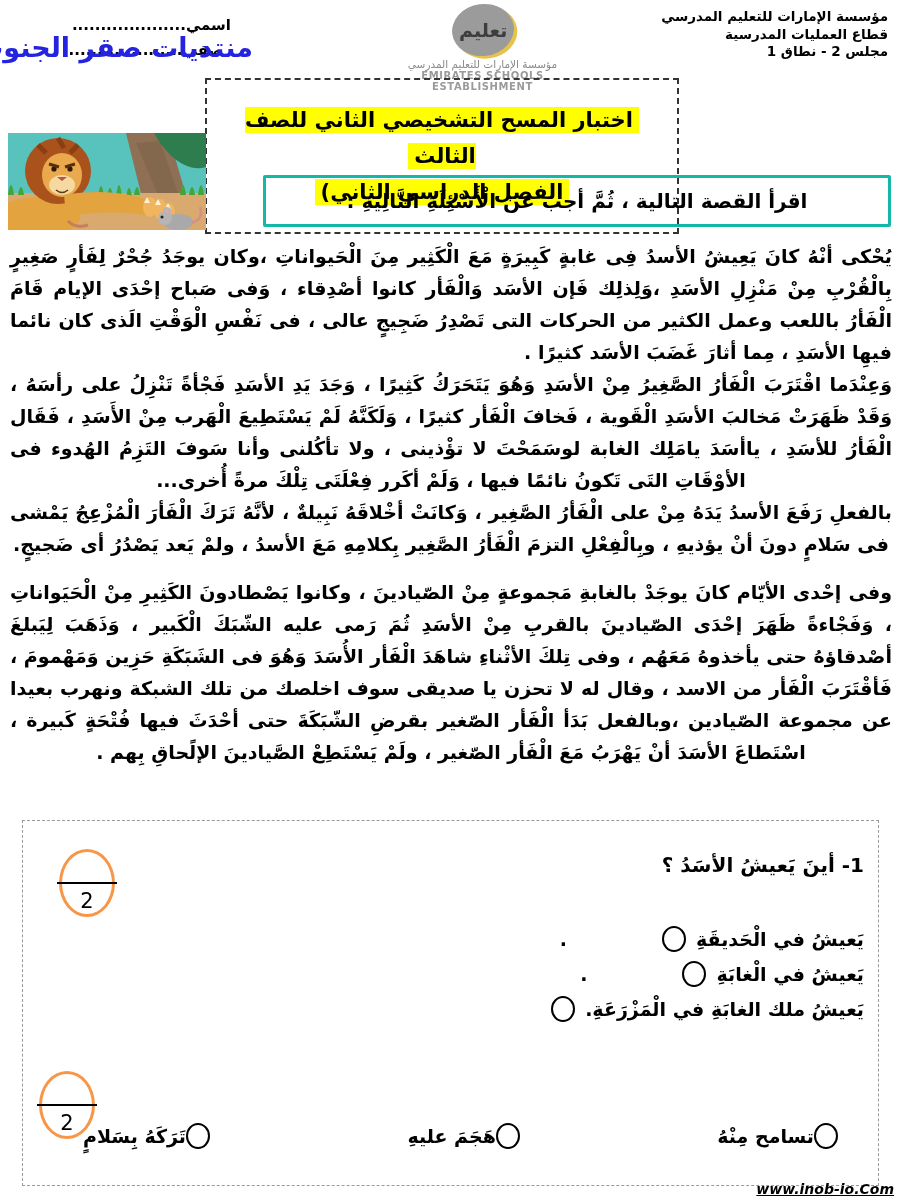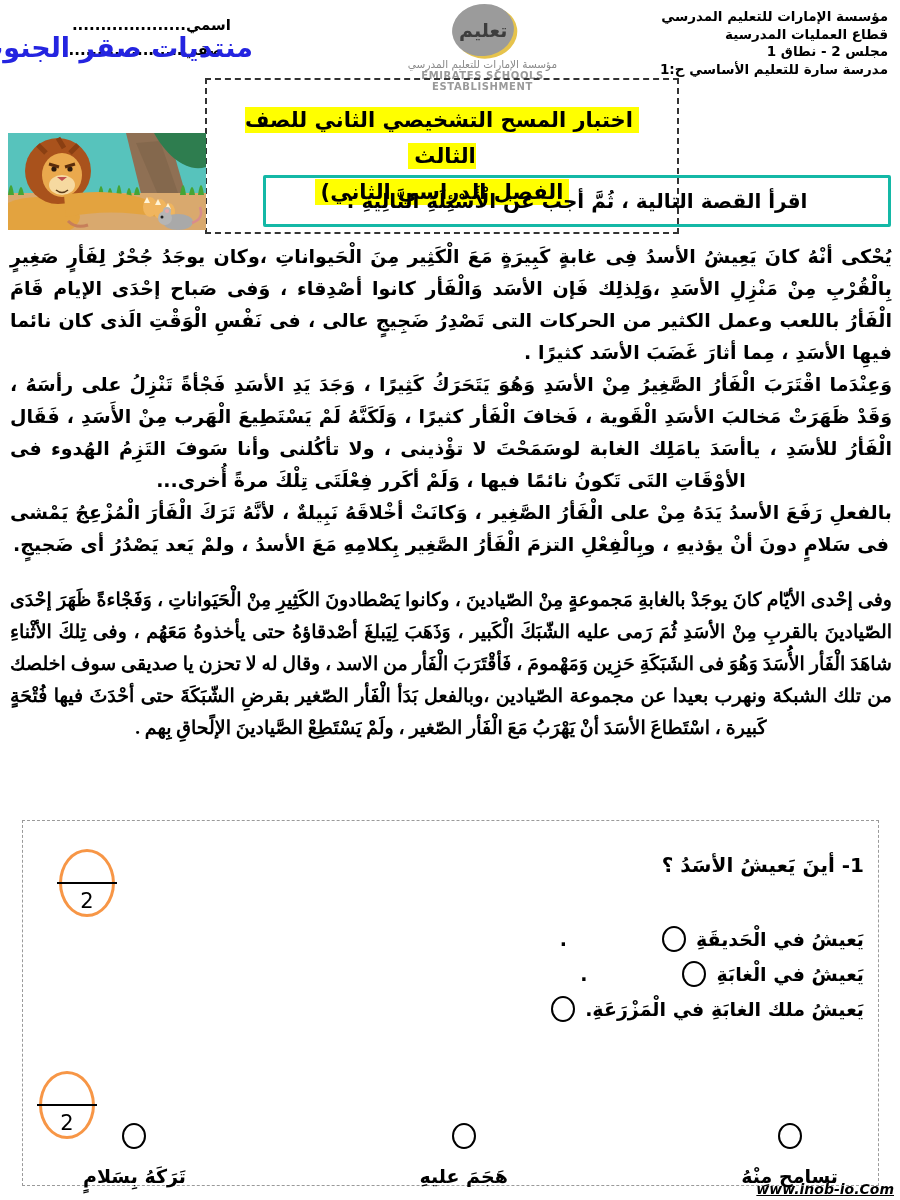--- a/index.html
+++ b/index.html
@@ -37,21 +37,21 @@
   .instruction-box{position:absolute;top:175px;left:263px;width:606px;
                    border:3px solid #14b8a6;border-radius:2px;padding:11px 8px;
                    direction:rtl;text-align:center;font-weight:bold;font-size:20px;}
 
   
   .story{position:absolute;top:240px;left:10px;width:882px;direction:rtl;
          font-weight:bold;font-size:19px;line-height:32px;}
   .story p{margin:0;text-align:justify;}
   .story p.center-last{text-align-last:center;}
   .story p.right-last{text-align-last:right;}
-  .story p.gap-before{margin-top:24px;font-family:Liberation Serif, serif;}
+  .story p.gap-before{margin-top:16px;}
 
   
   .qbox{position:absolute;top:820px;left:22px;width:855px;height:364px;
         border:1.5px dashed #9a9a9a;}
   .q-text{position:absolute;right:14px;direction:rtl;font-weight:bold;font-size:20px;
           white-space:nowrap;}
   .q1-text{top:32px;}
   .q2-text{top:240px;}
   .score-badge{position:absolute;width:50px;height:62px;border:3px solid #f79646;
                border-radius:50%;}
@@ -61,37 +61,36 @@
   .score-num{position:absolute;bottom:1px;width:100%;text-align:center;font-size:21px;
              font-weight:normal;}
   .q1-opts{position:absolute;top:100px;right:14px;direction:rtl;}
   .opt-row{display:flex;direction:rtl;align-items:center;height:35px;}
   .radio-circle{width:20px;height:22px;border:2.5px solid #000;border-radius:50%;
                 flex:0 0 auto;}
   .opt-label{font-weight:bold;font-size:19px;margin-left:10px;white-space:nowrap;}
   .opt-tail{font-weight:bold;font-size:19px;margin-right:95px;}
   .q2-opts{position:absolute;top:302px;left:60px;right:40px;display:flex;direction:rtl;
            justify-content:space-between;align-items:center;}
-  .q2-opt{display:flex;direction:rtl;align-items:center;gap:16px;flex-direction:column;}
+  .q2-opt{display:flex;direction:rtl;align-items:center;}
   .q2-opt .opt-label{margin-left:0;}
 
   
   .footer-url{position:absolute;top:1181px;right:6px;font-size:14px;font-weight:bold;
               font-style:italic;text-decoration:underline;direction:ltr;}
 </style>
 </head>
 <body>
 
 <div class="page">
 
   <div class="hdr-right">
     <div>مؤسسة الإمارات للتعليم المدرسي</div>
     <div>قطاع العمليات المدرسية</div>
     <div>مجلس 2 - نطاق 1</div>
-    <div>مدرسة سارة للتعليم الأساسي ح:1</div>
   </div>
 
   <div class="logo-wrap">
     <div class="logo-oval">
       <span>تعليم</span>
     </div>
     <div class="logo-ar">مؤسسة الإمارات للتعليم المدرسي</div>
     <div class="logo-en">EMIRATES SCHOOLS ESTABLISHMENT</div>
   </div>
 

